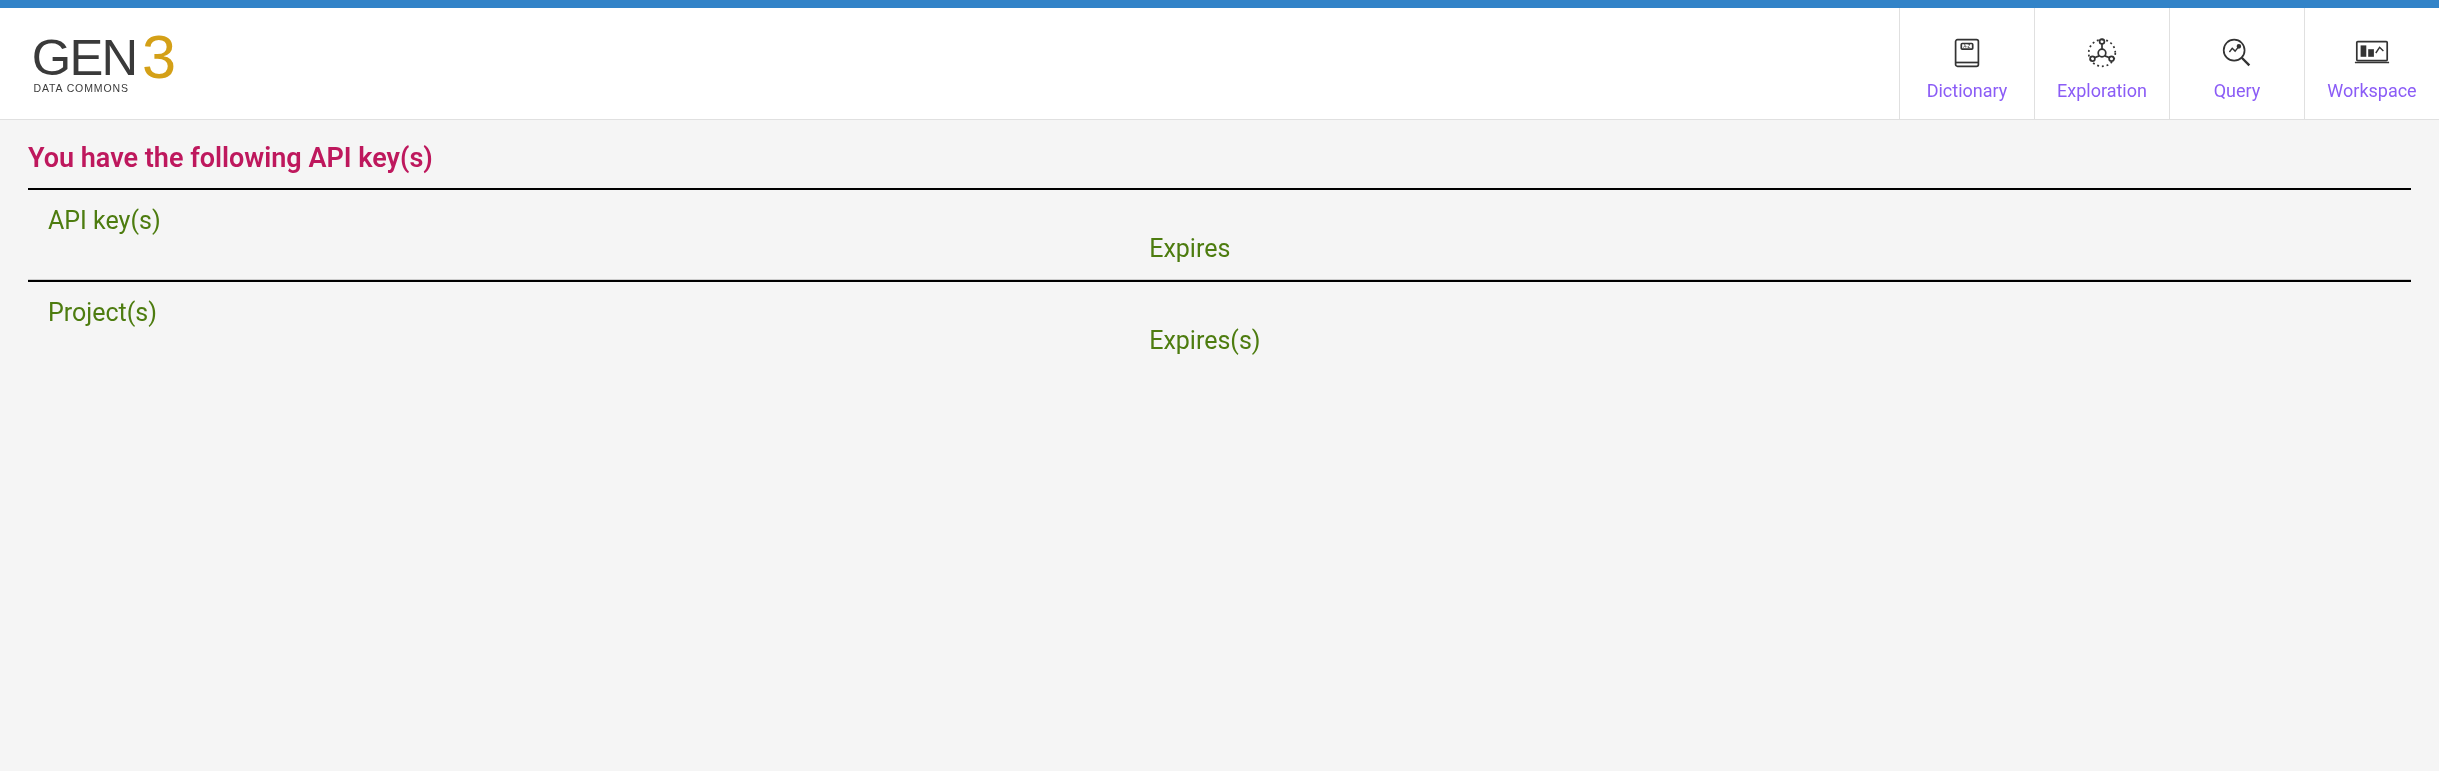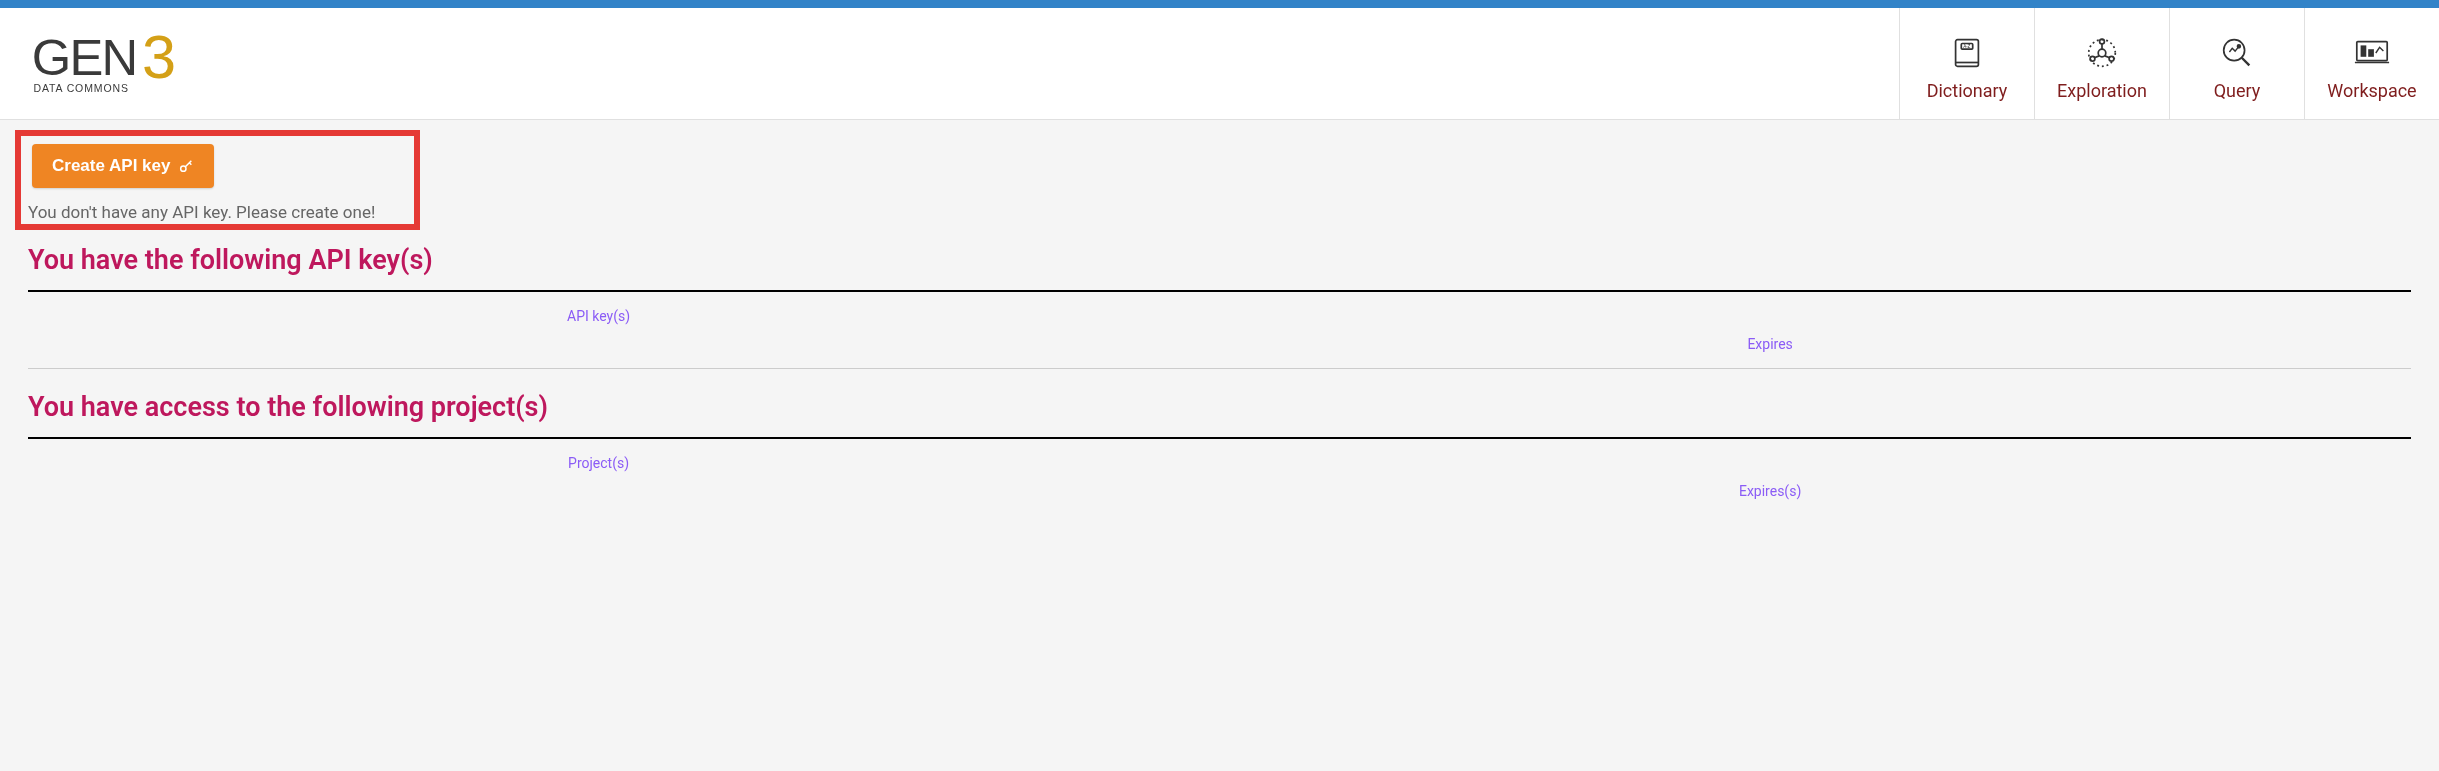--- a/index.html
+++ b/index.html
@@ -46,21 +46,21 @@
       padding-top: 6px;
     }
     .nav-item .icon {
       height: 42px;
       display: flex;
       align-items: center;
       justify-content: center;
     }
     .nav-item .label {
       font-size: 18px;
-      color: #7f1d1d;
+      color: #8b5cf6;
       margin-top: 6px;
     }
     .nav-item.active::after {
       content: "";
       position: absolute;
       left: 6px;
       right: 6px;
       bottom: 0;
       height: 4px;
       background: #ef8523;
@@ -122,23 +122,22 @@
       margin: 22px 28px 14px 28px;
     }
     .table-header {
       border-top: 2px solid #000;
       border-bottom: 1px solid #ccc;
       display: flex;
       padding: 16px 20px;
       margin: 0 28px;
     }
     .table-header .col {
-      font-size: 14px;
-      color: #8b5cf6;
-      text-align: center;
+      font-size: 25px;
+      color: #4d7c0f;
     }
     .col-1 { flex: 0 0 47%; }
     .col-2 { flex: 1; margin-top: 28px; }
   </style>
 </head>
 <body>
 
 <div class="top-bar"></div>
 
 <div class="header">
@@ -204,40 +203,25 @@
       </span>
       <span class="label">Workspace</span>
     </div>
 
 
   </div>
 </div>
 
 <div class="content">
 
-  <div class="api-section">
-    <div class="highlight-box-api"></div>
-    <button class="create-btn">
-      <span>Create API key</span>
-      <span class="key-icon">
-        <svg width="16" height="16" viewBox="0 0 24 24" fill="none" stroke="#fff" stroke-width="2.2">
-          <circle cx="8" cy="16" r="4"></circle>
-          <line x1="11" y1="13" x2="20" y2="4"></line>
-          <line x1="17" y1="7" x2="20" y2="10"></line>
-        </svg>
-      </span>
-    </button>
-    <div class="no-key-msg">You don't have any API key. Please create one!</div>
-  </div>
 
   <h2 class="section-heading">You have the following API key(s)</h2>
   <div class="table-header">
     <div class="col col-1">API key(s)</div>
     <div class="col col-2">Expires</div>
   </div>
 
-  <h2 class="section-heading">You have access to the following project(s)</h2>
   <div class="table-header" style="border-bottom:none">
     <div class="col col-1">Project(s)</div>
     <div class="col col-2">Expires(s)</div>
   </div>
 
 </div>
 
 </body></html>

